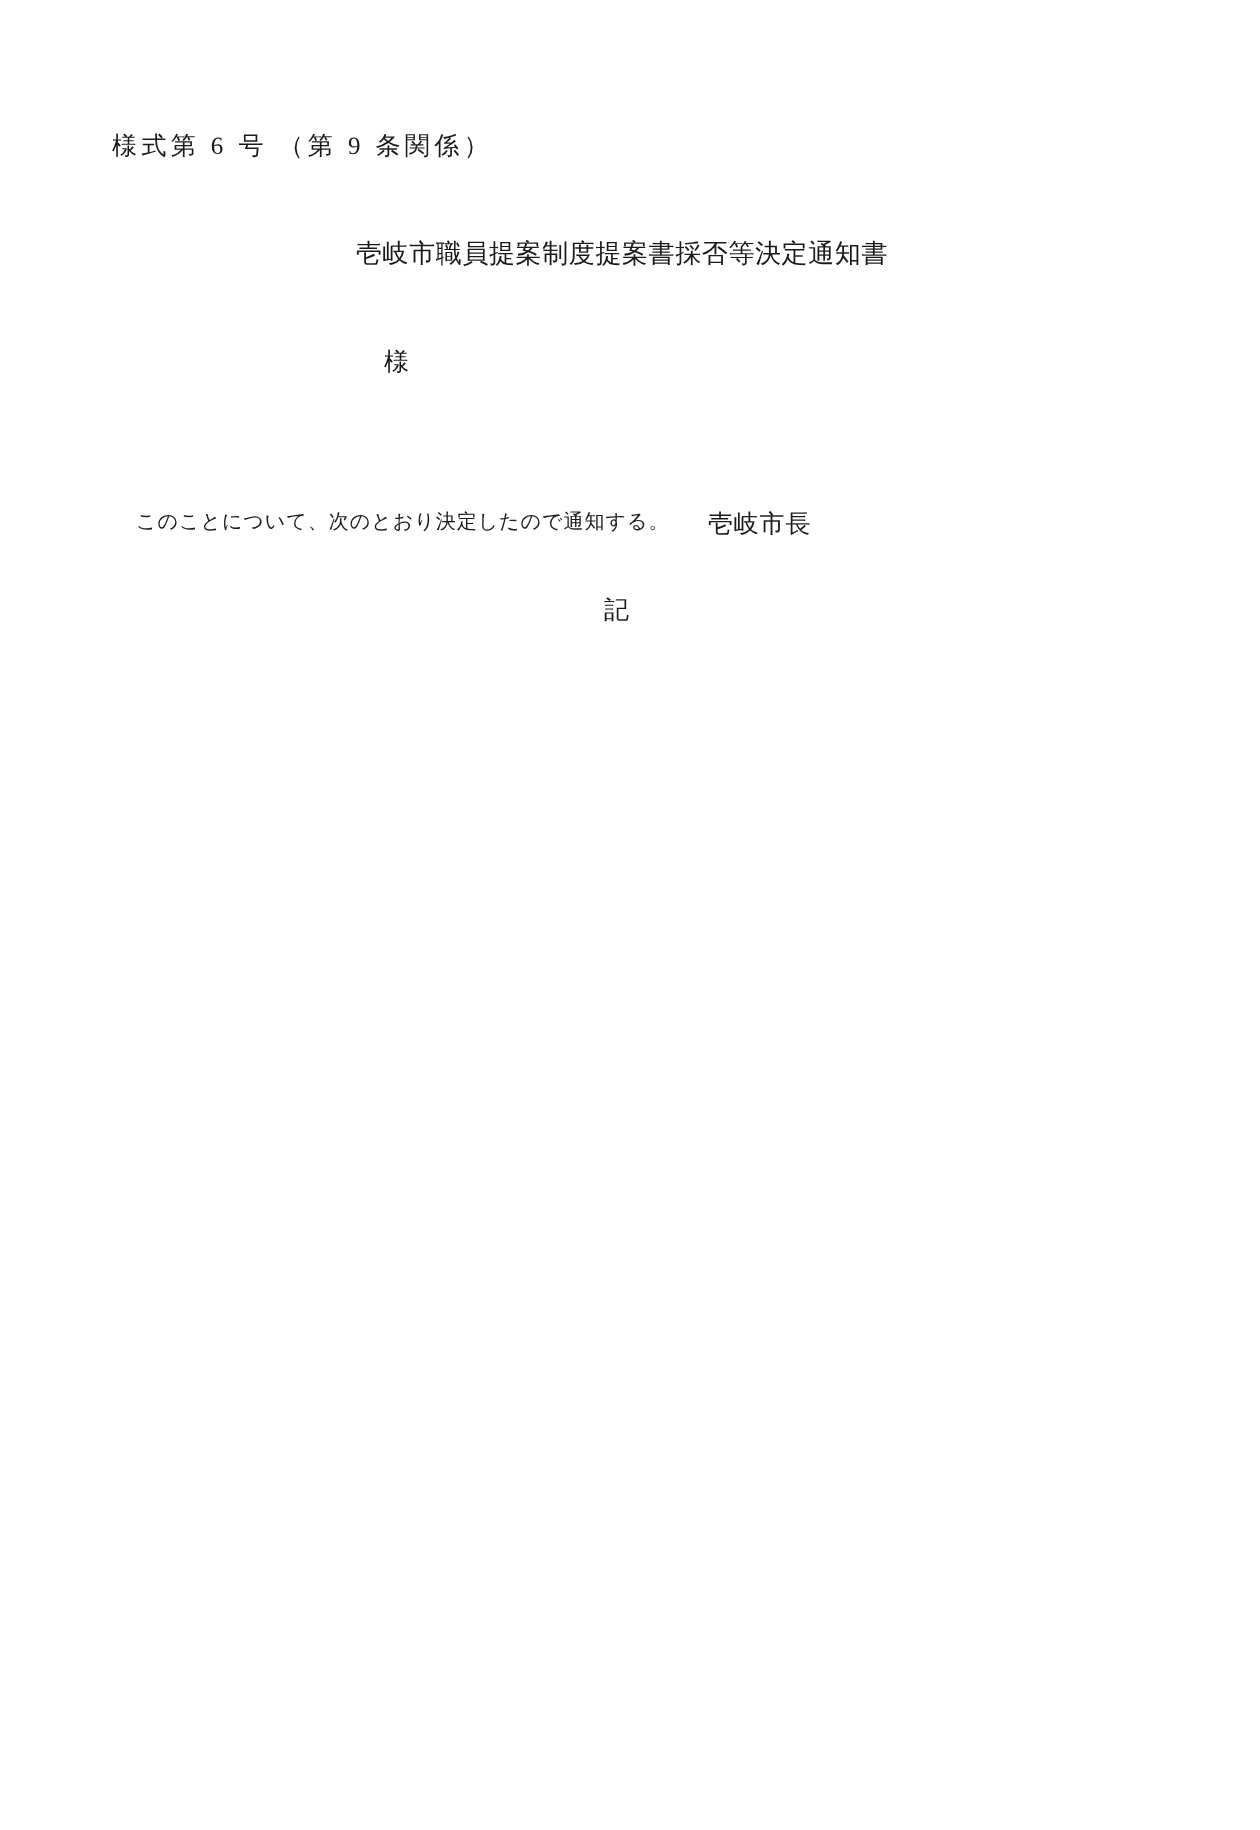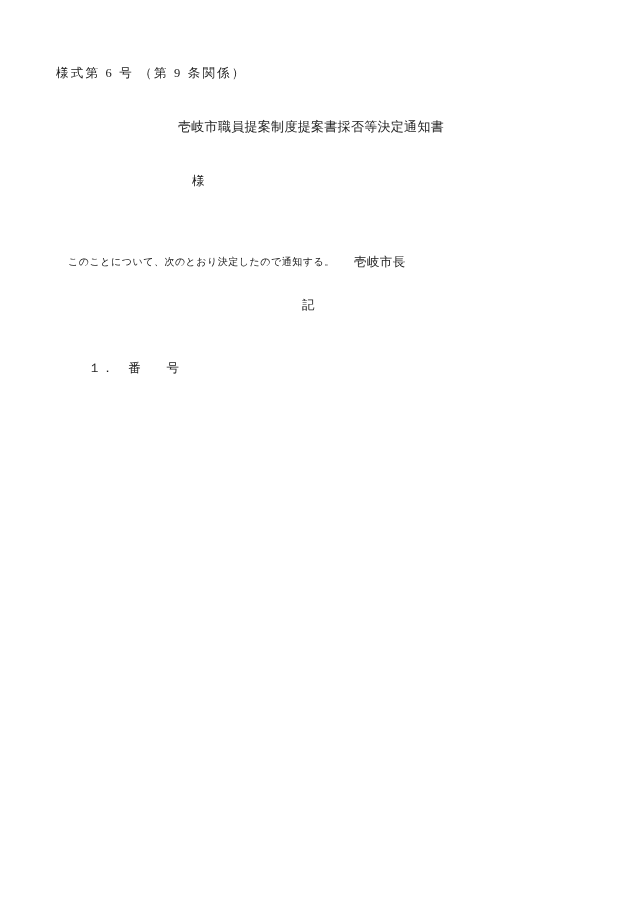--- a/index.html
+++ b/index.html
@@ -109,23 +109,20 @@
   <div class="line addressee">様</div>
 
   <div class="line issuer">壱岐市長</div>
 
   <div class="line intro">このことについて、次のとおり決定したので通知する。</div>
 
   <div class="line ki">記</div>
 
   <div class="items">
 
-    <div class="item">
-      <span class="num">１．</span><span class="sp-sm"></span><span>番　　号</span>
-    </div>
 
 
 
 
 
   </div>
 
 </div>
 
 </body></html>

